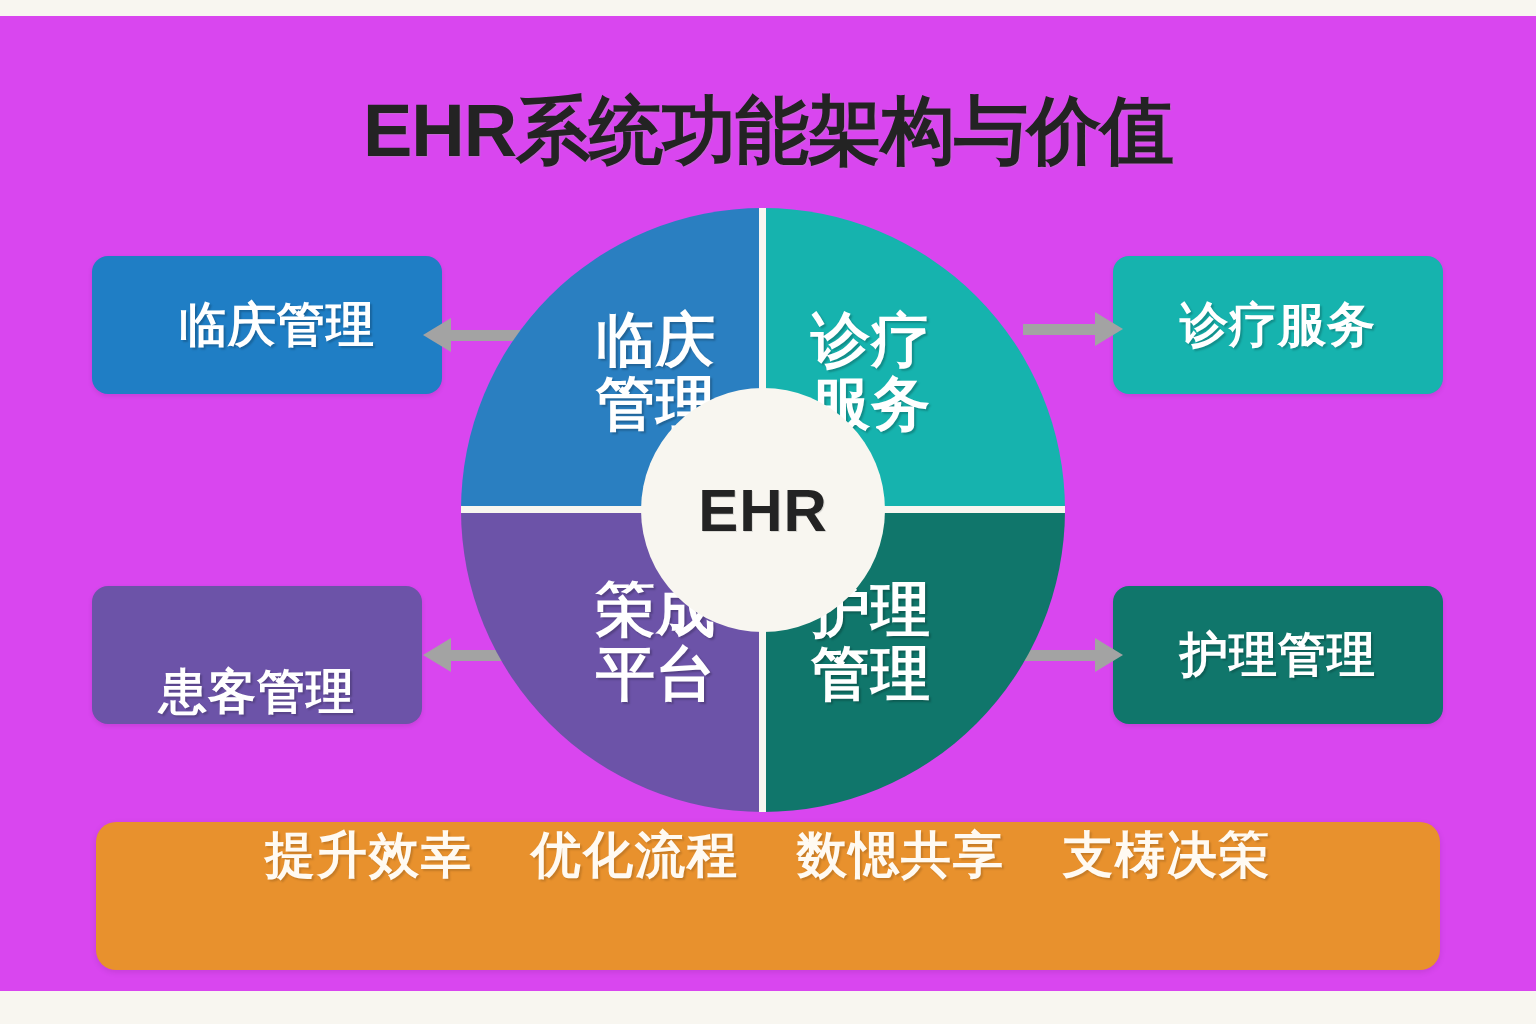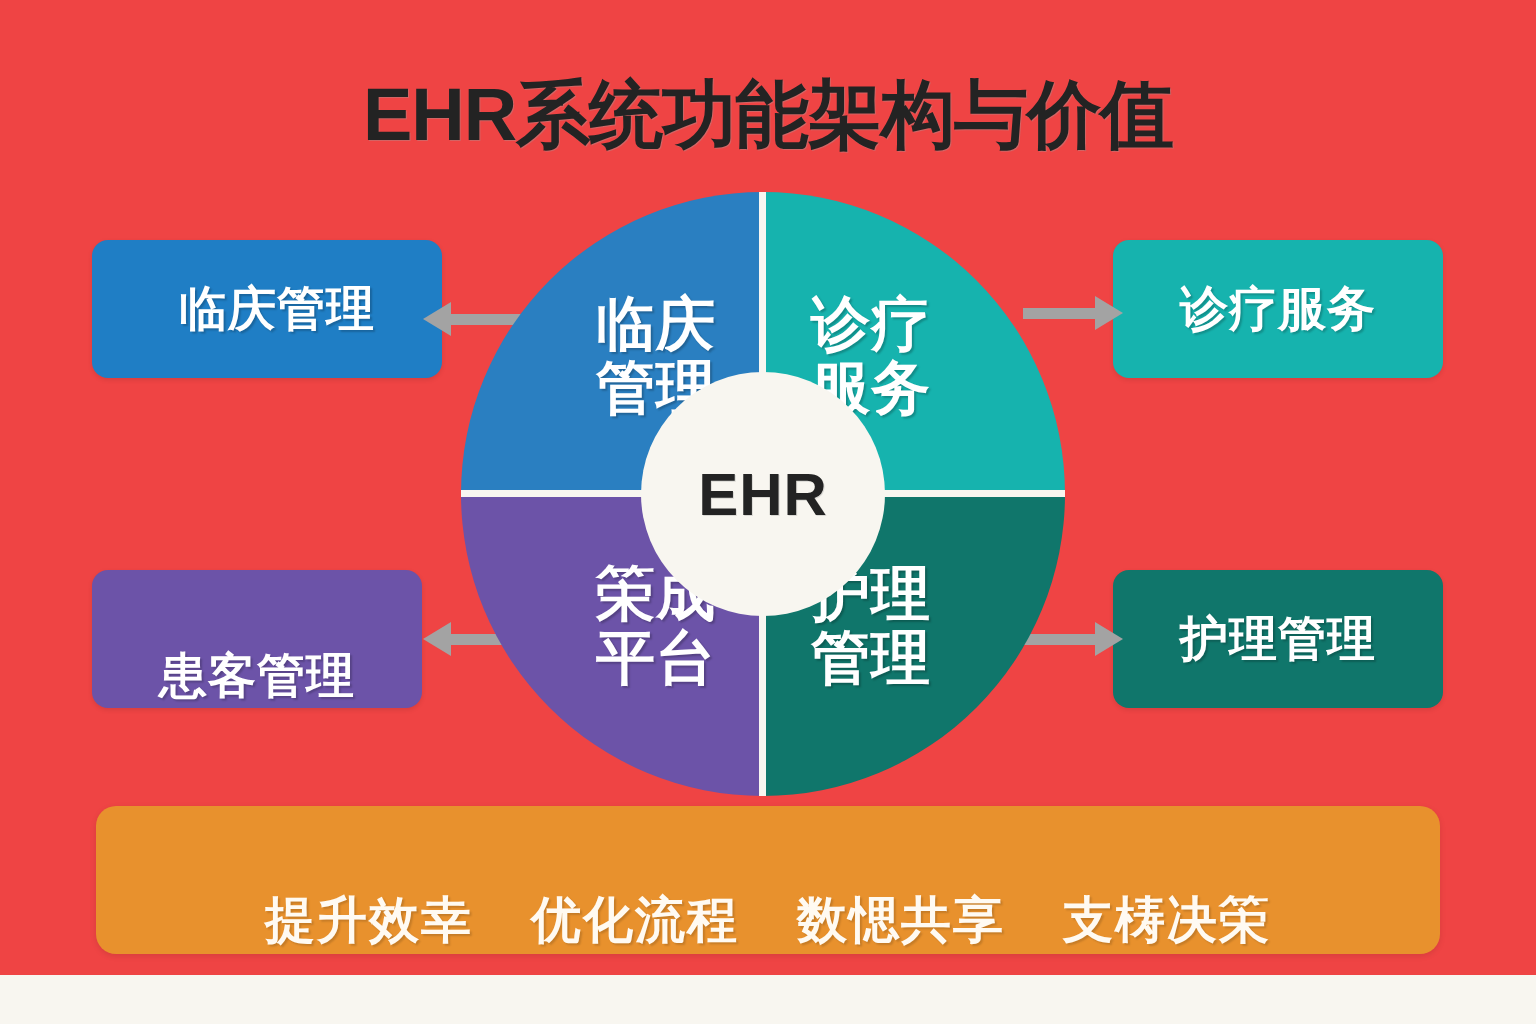--- a/index.html
+++ b/index.html
@@ -10,24 +10,24 @@
     width: 1536px;
     height: 1024px;
     background: #f8f6f0;
     font-family: "Liberation Sans", "DejaVu Sans", sans-serif;
     overflow: hidden;
     position: relative;
   }
 
   #canvas {
     position: absolute;
-    left: 0; top: 0;
+    left: 0; top: 16px;
     width: 1536px;
     height: 975px;
-    background: #ef4444;
+    background: #d946ef;
   }
 
   
   #title {
     position: absolute;
     left: 0;
     top: 66px;
     width: 1536px;
     text-align: center;
     font-size: 74px;
@@ -168,21 +168,21 @@
   
   #banner {
     position: absolute;
     left: 96px;
     top: 806px;
     width: 1344px;
     height: 148px;
     border-radius: 20px;
     background: #e8912d;
     display: flex;
-    align-items: flex-end;
+    align-items: flex-start;
     justify-content: center;
     box-shadow: 0 2px 6px rgba(0,0,0,0.10);
   }
   #banner-inner {
     display: flex;
     align-items: center;
     gap: 58px;
   }
   .banner-item {
     color: #fffaf2;

